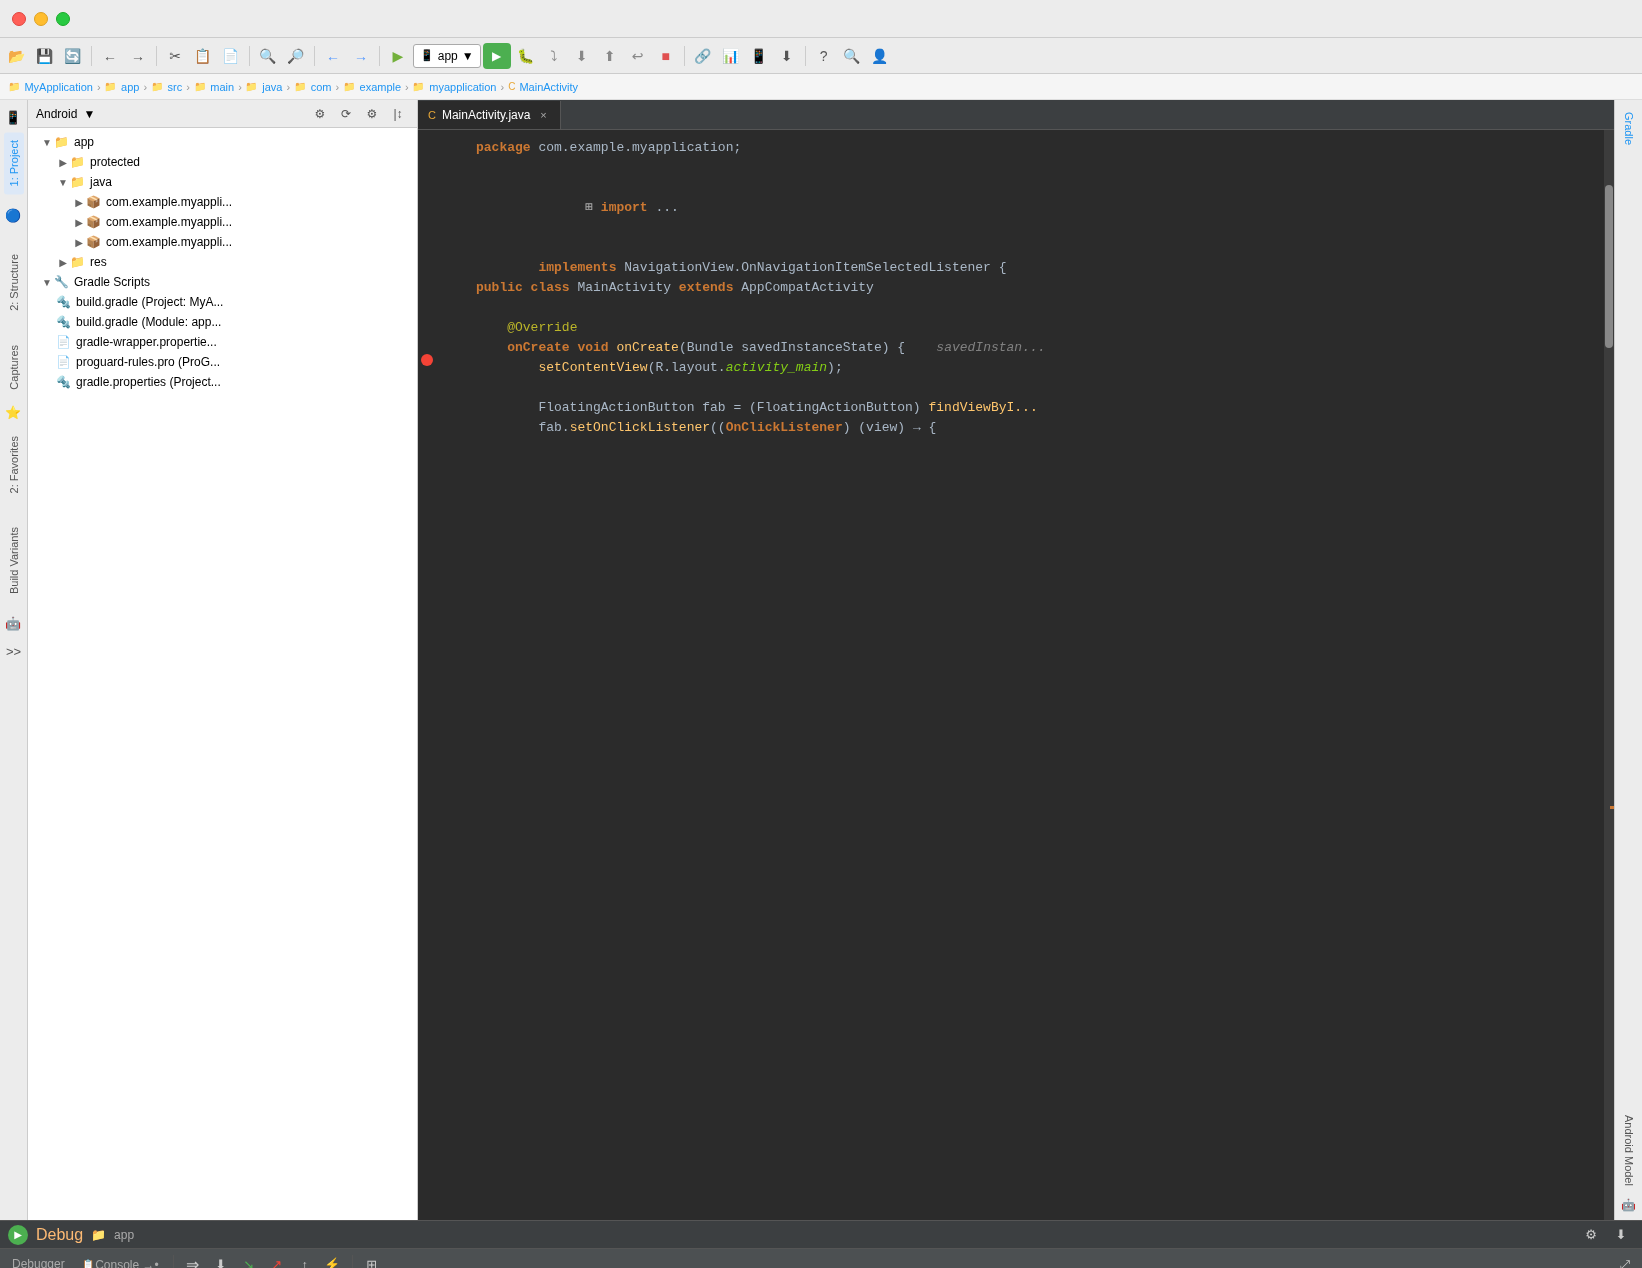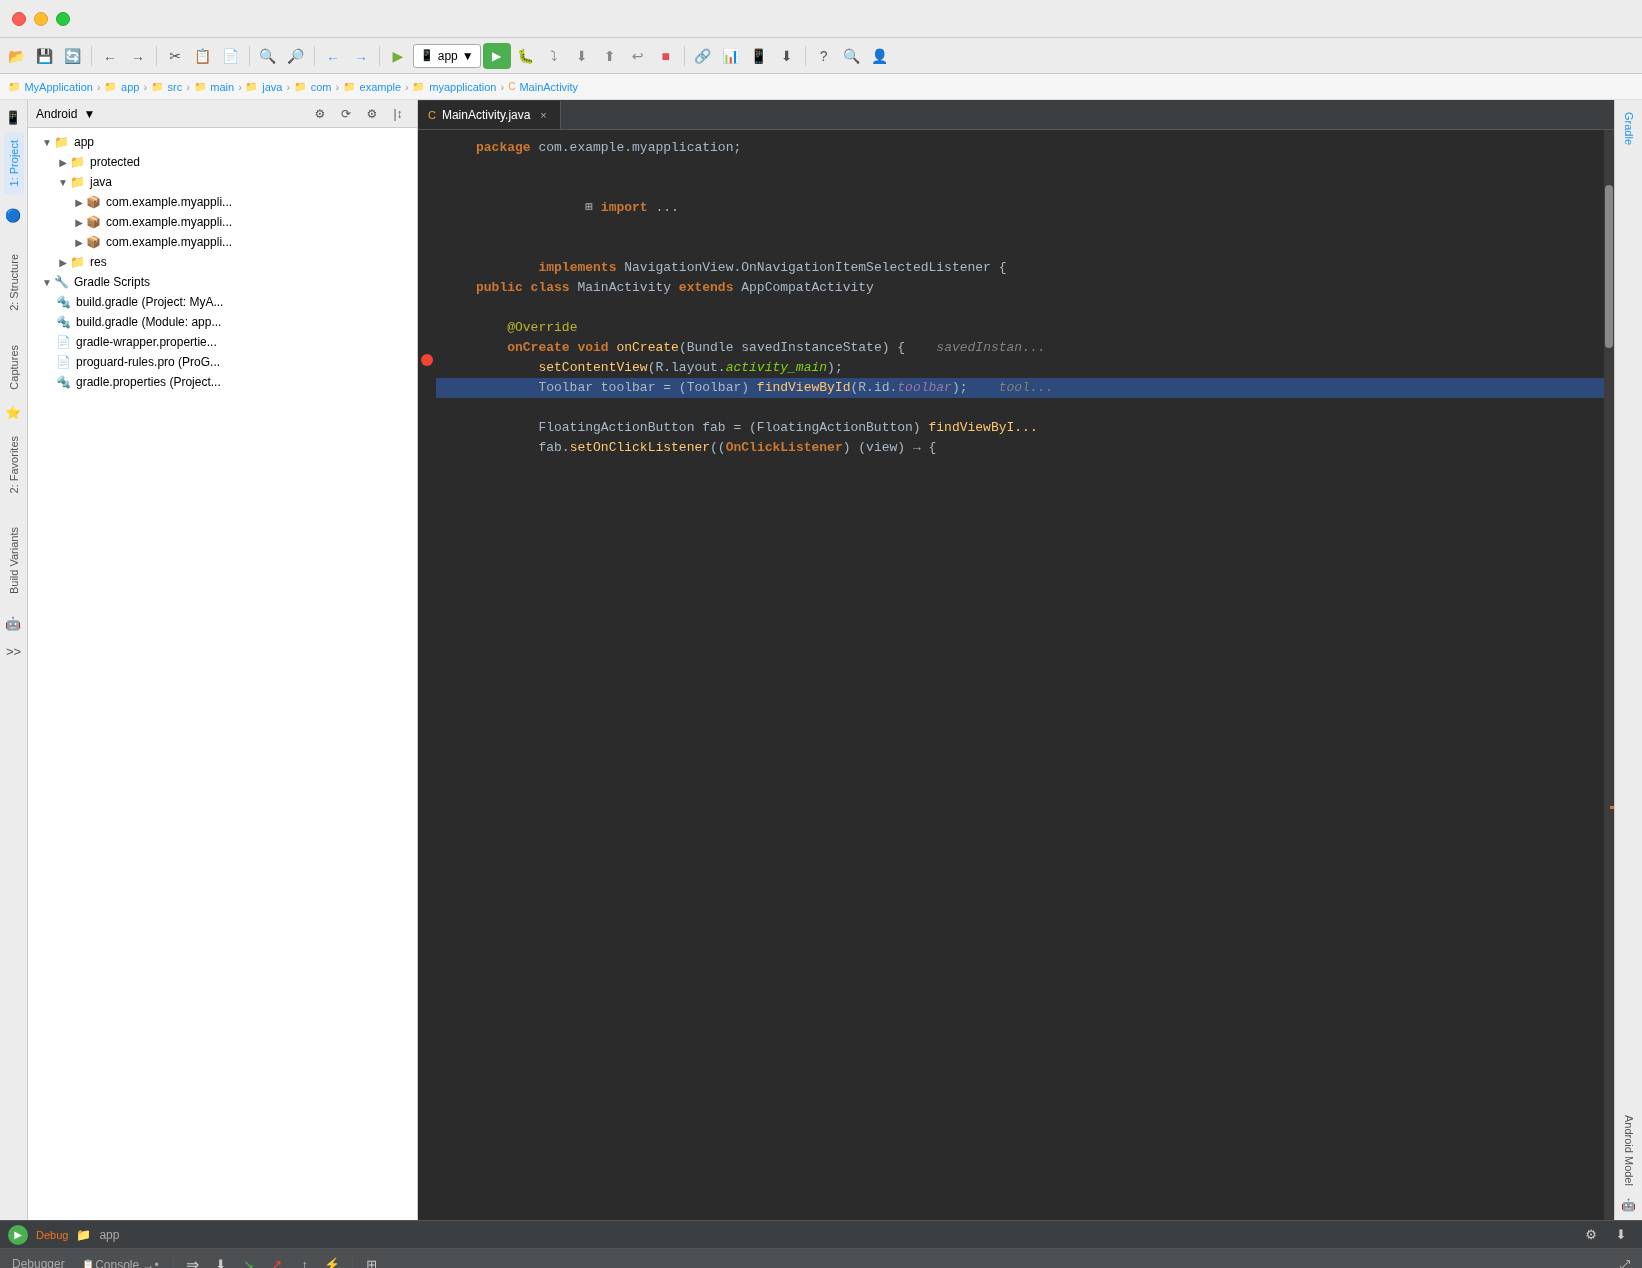--- a/index.html
+++ b/index.html
@@ -347,24 +347,20 @@
             <span class="line-num"></span>
             <span class="line-content">    <span class="kw">onCreate void</span> <span style="color:#ffc66d">onCreate</span>(Bundle savedInstanceState) {    <span class="comment">savedInstan...</span></span>
           </div>
 
 
           <div class="code-line">
             <span class="line-num"></span>
             <span class="line-content">        <span style="color:#ffc66d">setContentView</span>(R.layout.<span style="color:#84cc16;font-style:italic">activity_main</span>);</span>
           </div>
 
-          <div class="code-line" style="background:#2d4a7a">
-            <span class="line-num" style="color:#888"></span>
-            <span class="line-content" style="background:#2d4a7a">        Toolbar toolbar = (Toolbar) <span style="color:#ffc66d">findViewById</span>(R.id.<span style="color:#9876aa;font-style:italic">toolbar</span>);    <span class="comment">tool...</span></span>
-          </div>
 
           <div class="code-line">
             <span class="line-num"></span>
             <span class="line-content"></span>
           </div>
 
           <div class="code-line">
             <span class="line-num"></span>
             <span class="line-content">        FloatingActionButton fab = (FloatingActionButton) <span style="color:#ffc66d">findViewByI...</span></span>
           </div>
@@ -388,21 +384,21 @@
     <div style="flex:1"></div>
     <div class="right-tab-vertical">Android Model</div>
     <div style="width:22px;height:22px;display:flex;align-items:center;justify-content:center;margin-bottom:4px">🤖</div>
   </div>
 </div>
 
 <div style="height:310px;background:#3c3f41;border-top:1px solid #555;display:flex;flex-direction:column;">
 
   <div class="debug-header">
     <div class="debug-run-btn">▶</div>
-    <span style="color:#f97316;font-size:11px">Debug</span>
+    <span style="color:#fdba74;font-size:16px">Debug</span>
     <span style="font-size:12px">📁</span>
     <span style="color:#aaa">app</span>
     <div style="margin-left:auto;display:flex;gap:4px;align-items:center">
       <button class="debug-btn">⚙</button>
       <button class="debug-btn">⬇</button>
     </div>
   </div>
 
   <div class="debug-toolbar">
     <div style="height:28px;display:flex;align-items:center;gap:2px">

